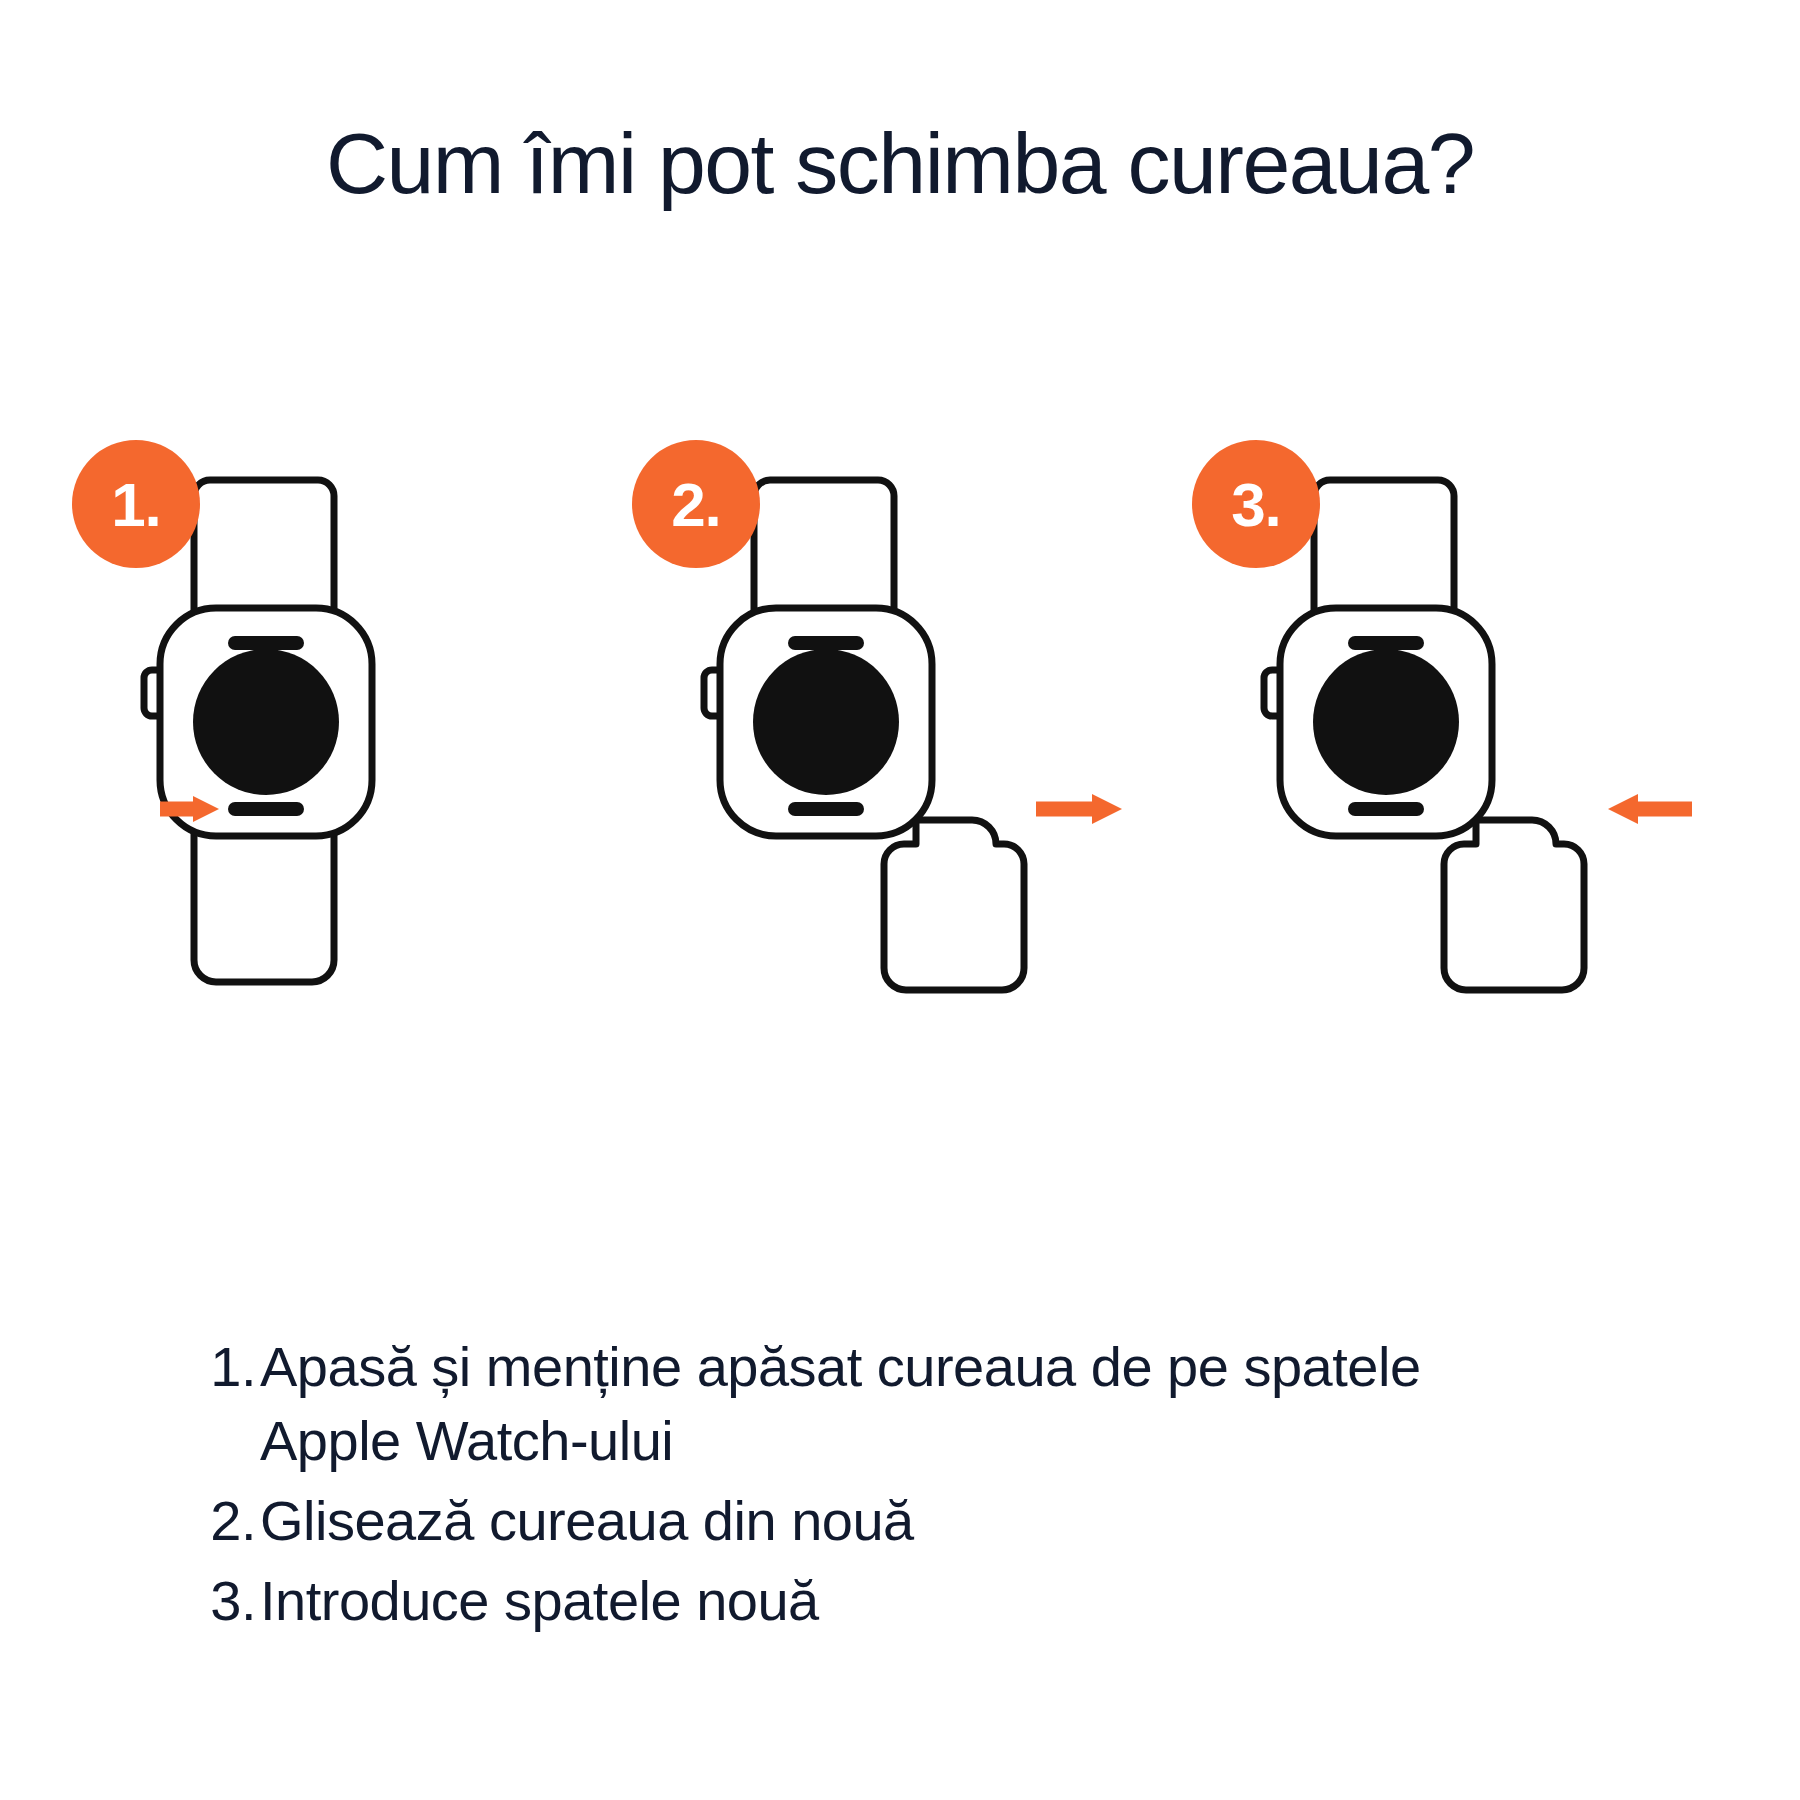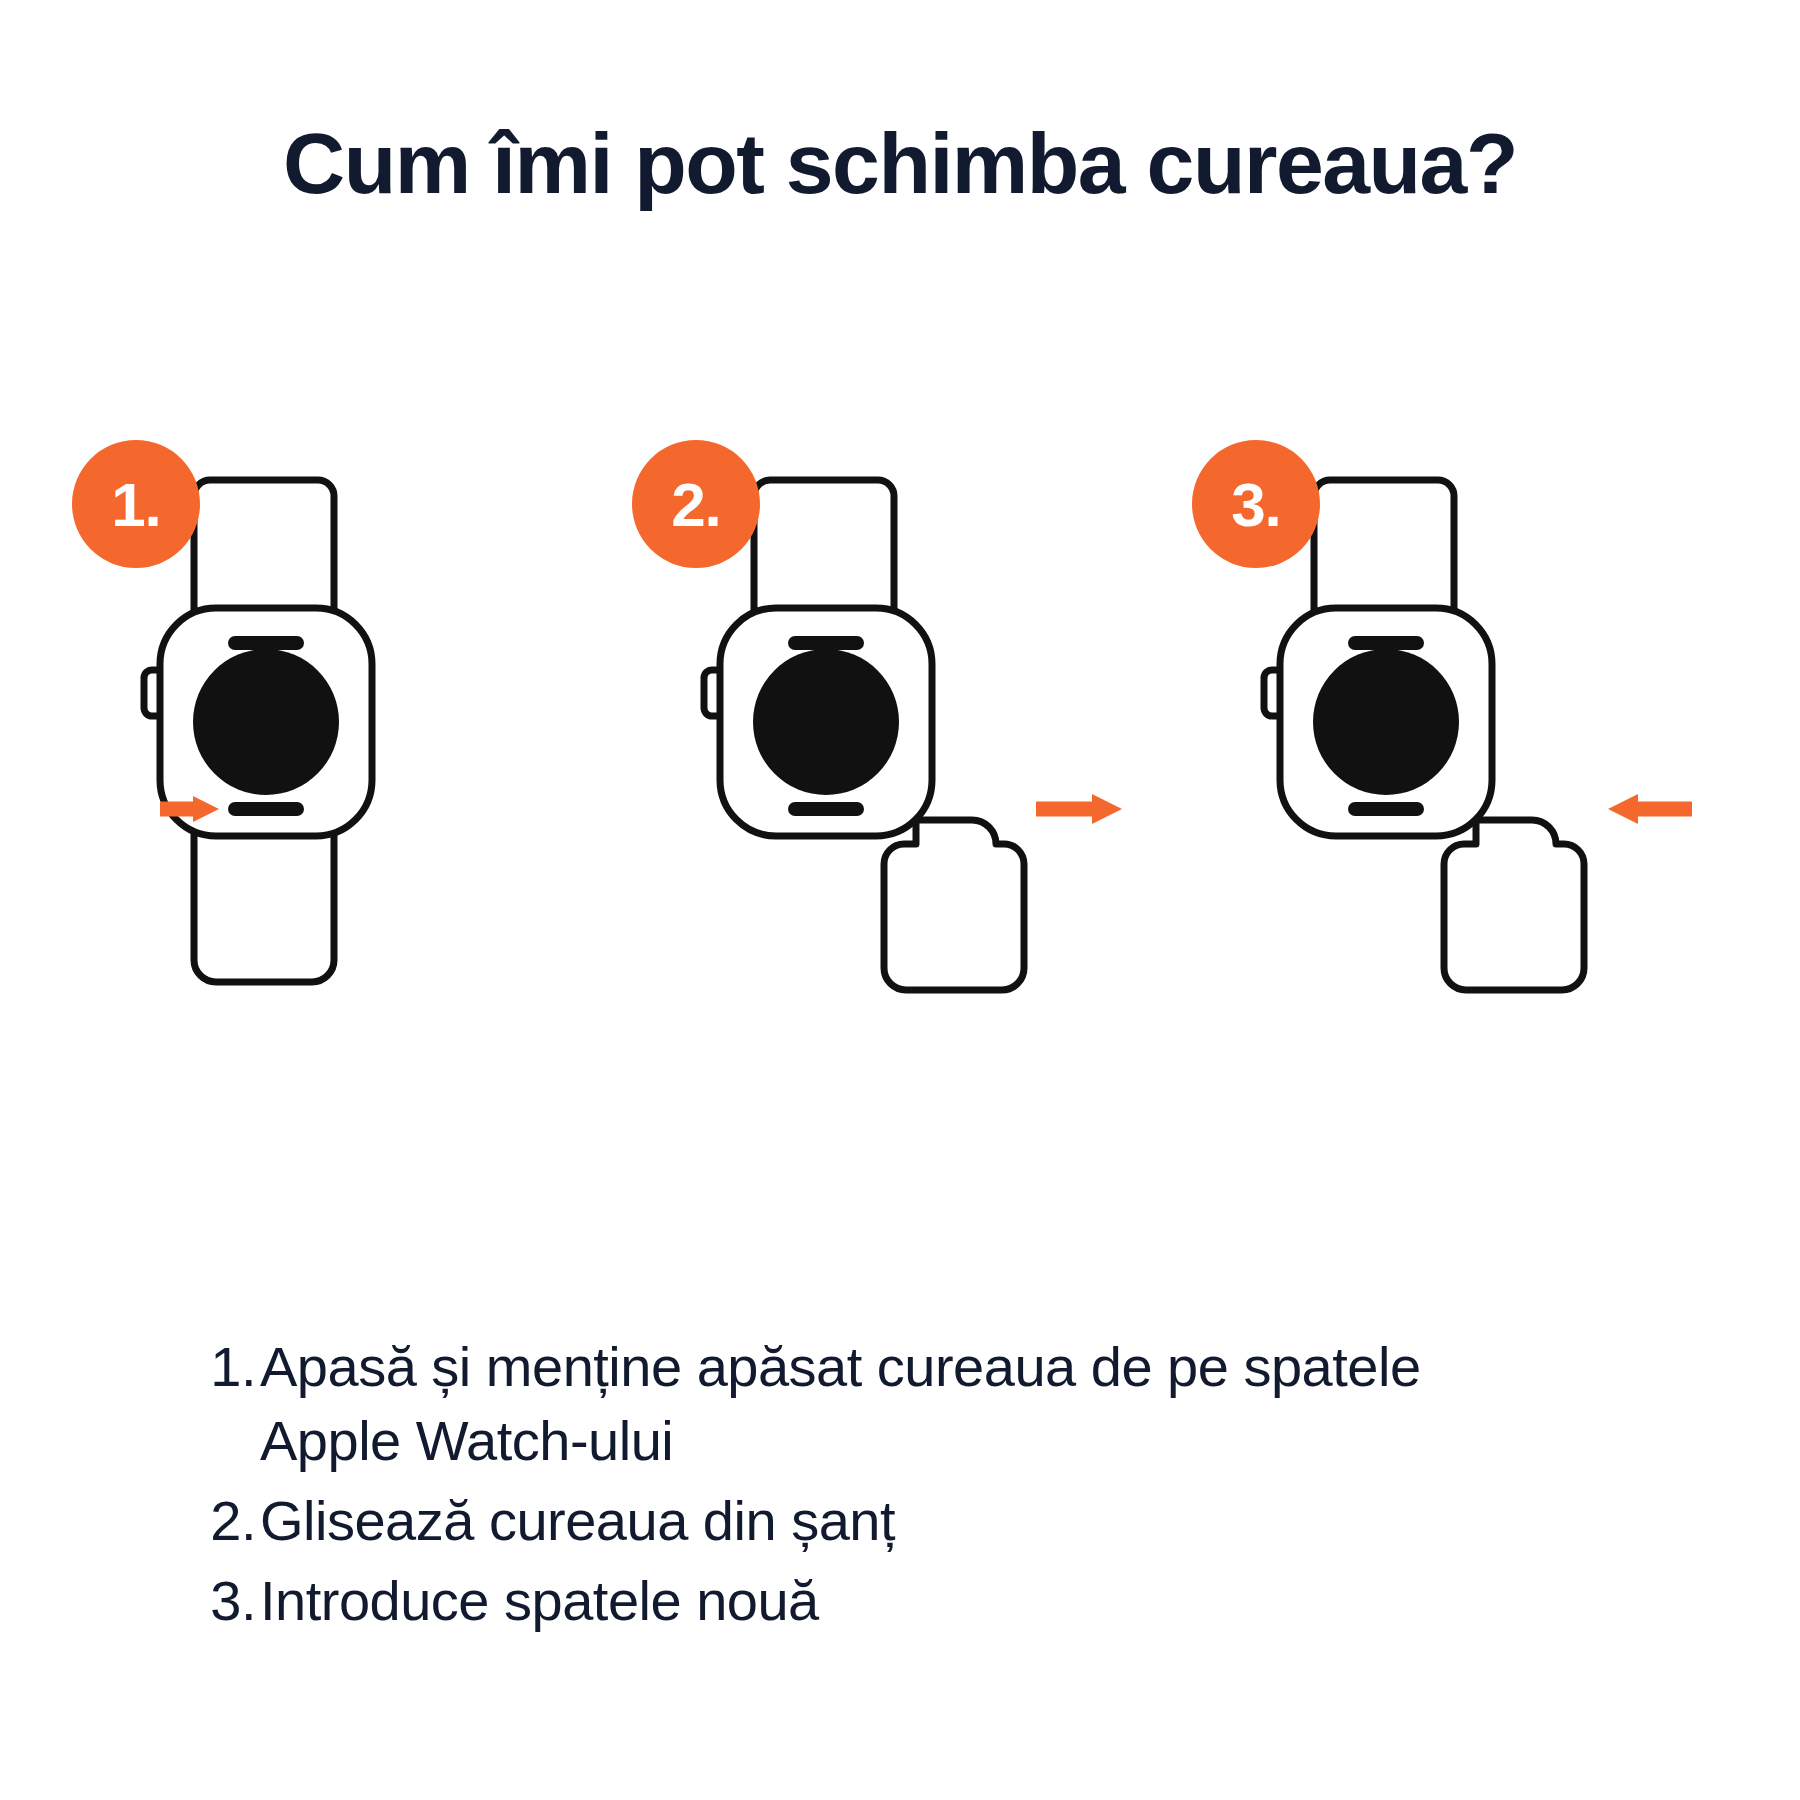--- a/index.html
+++ b/index.html
@@ -25,21 +25,21 @@
 
   
   .title {
     position: absolute;
     top: 118px;
     left: 0;
     width: 1800px;
     text-align: center;
     font-size: 86px;
     line-height: 1.05;
-    font-weight: 700;
+    font-weight: 400;
     letter-spacing: -1.5px;
     color: #111a2e;
     white-space: nowrap;
   }
 
   
   .steps {
     position: absolute;
     top: 440px;
     left: 0;
@@ -201,21 +201,21 @@
   </div>
 
   <div class="list">
     <div class="list-inner">
       <div class="list-item">
         <div class="list-num">1.</div>
         <div class="list-text">Apasă și menține apăsat cureaua de pe spatele Apple Watch-ului</div>
       </div>
       <div class="list-item">
         <div class="list-num">2.</div>
-        <div class="list-text">Glisează cureaua din șanț</div>
+        <div class="list-text">Glisează cureaua din nouă</div>
       </div>
       <div class="list-item">
         <div class="list-num">3.</div>
         <div class="list-text">Introduce spatele nouă</div>
       </div>
     </div>
   </div>
 
 </div>
 

